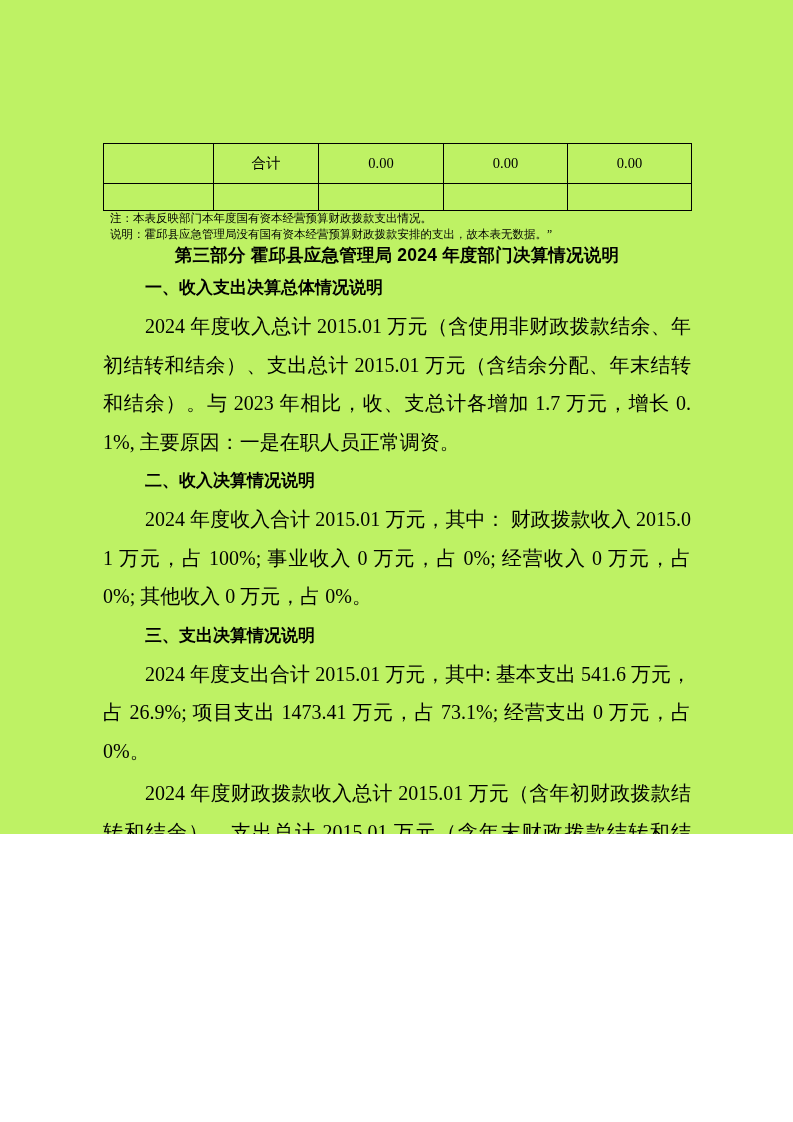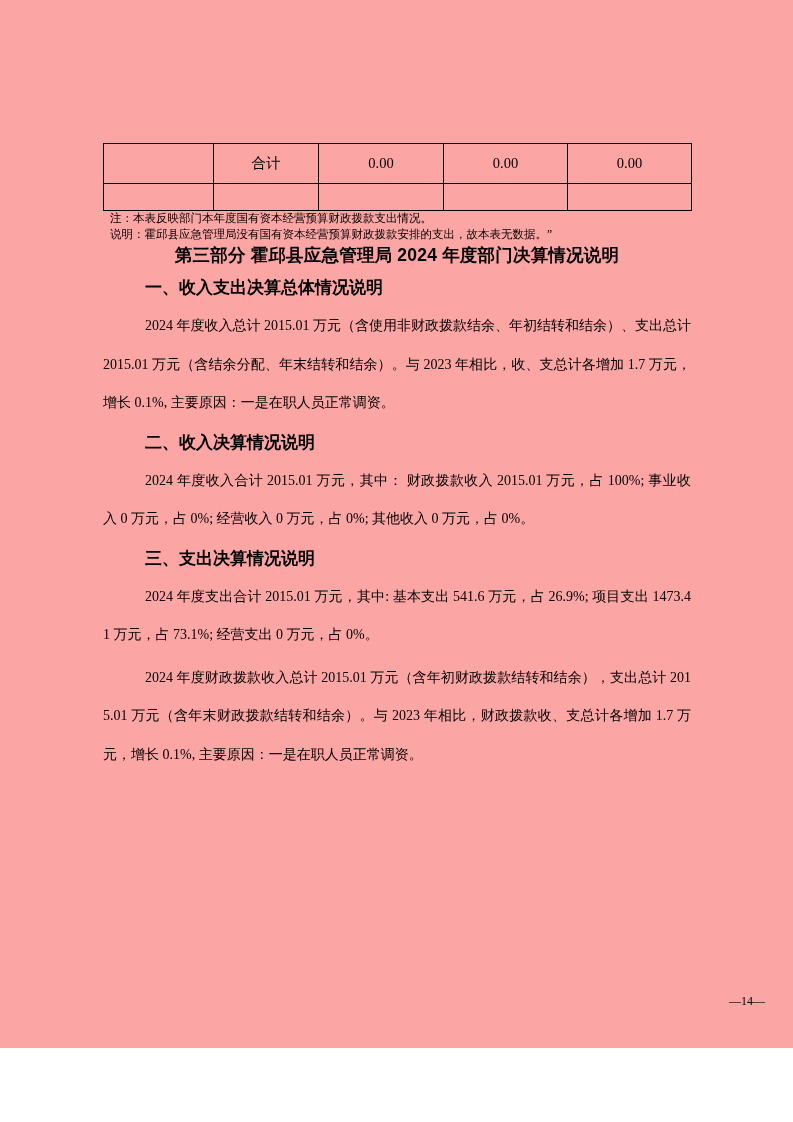--- a/index.html
+++ b/index.html
@@ -1,21 +1,21 @@
 <!DOCTYPE html>
 <html><head>
 <meta charset="utf-8">
 <style>
   * { margin: 0; padding: 0; box-sizing: border-box; }
   html, body { background: #ffffff; }
   .page {
     position: relative;
     width: 793px;
-    height: 1048px;
-    background: #fca5a5;
+    height: 834px;
+    background: #bef264;
     color: #000000;
     font-family: "Liberation Serif", "DejaVu Serif", serif;
     overflow: hidden;
     margin: 0 auto;
   }
   .content {
     position: absolute;
     left: 103px;
     top: 143px;
     width: 588px;
@@ -51,21 +51,21 @@
   }
   .section-title {
     font-family: "Liberation Sans", "DejaVu Sans", sans-serif;
     font-size: 17px;
     font-weight: bold;
     margin-top: 5px;
     padding-left: 42px;
     line-height: 30px;
   }
   .body-para {
-    font-size: 14px;
+    font-size: 20px;
     line-height: 38.5px;
     text-align: justify;
     text-indent: 42px;
     margin-top: 4px;
     word-break: break-all;
   }
   .page-number {
     position: absolute;
     top: 994px;
     right: 28px;

